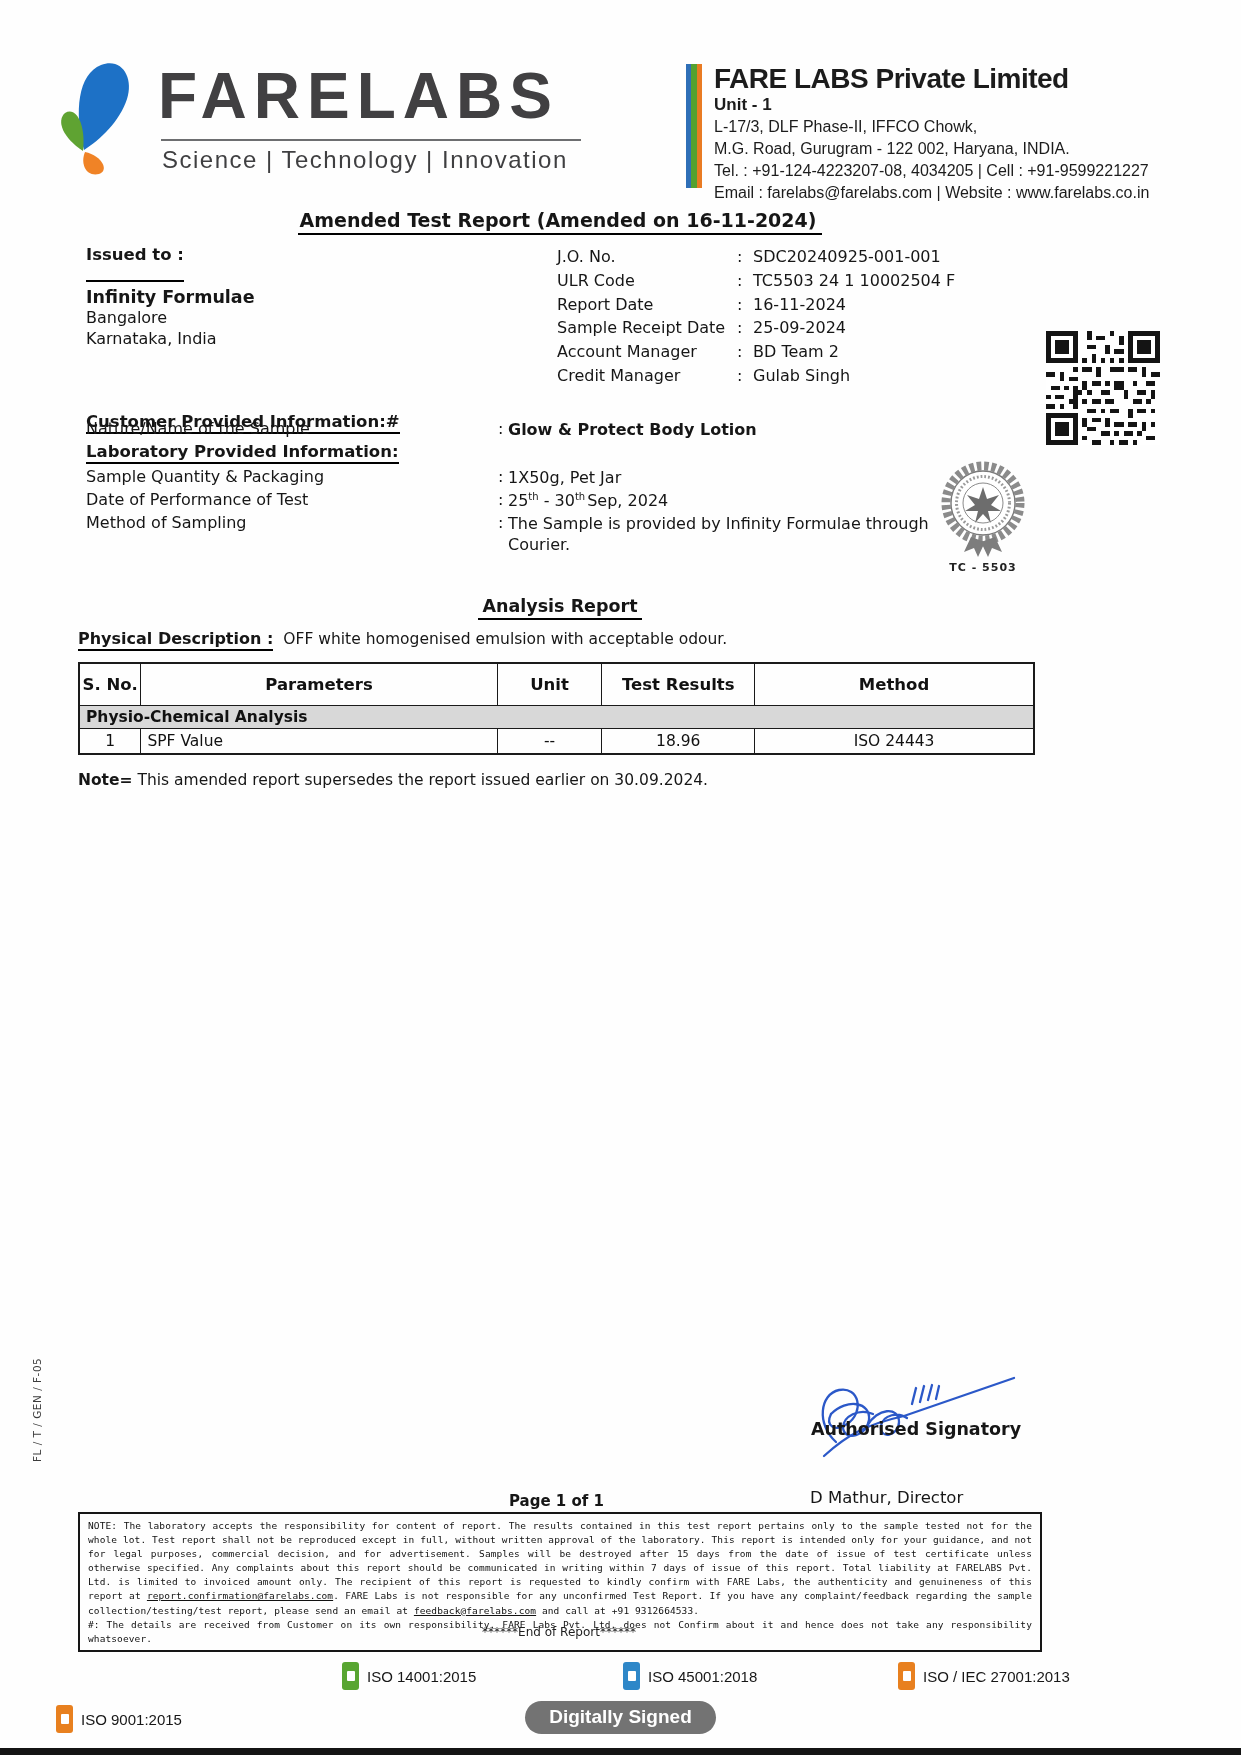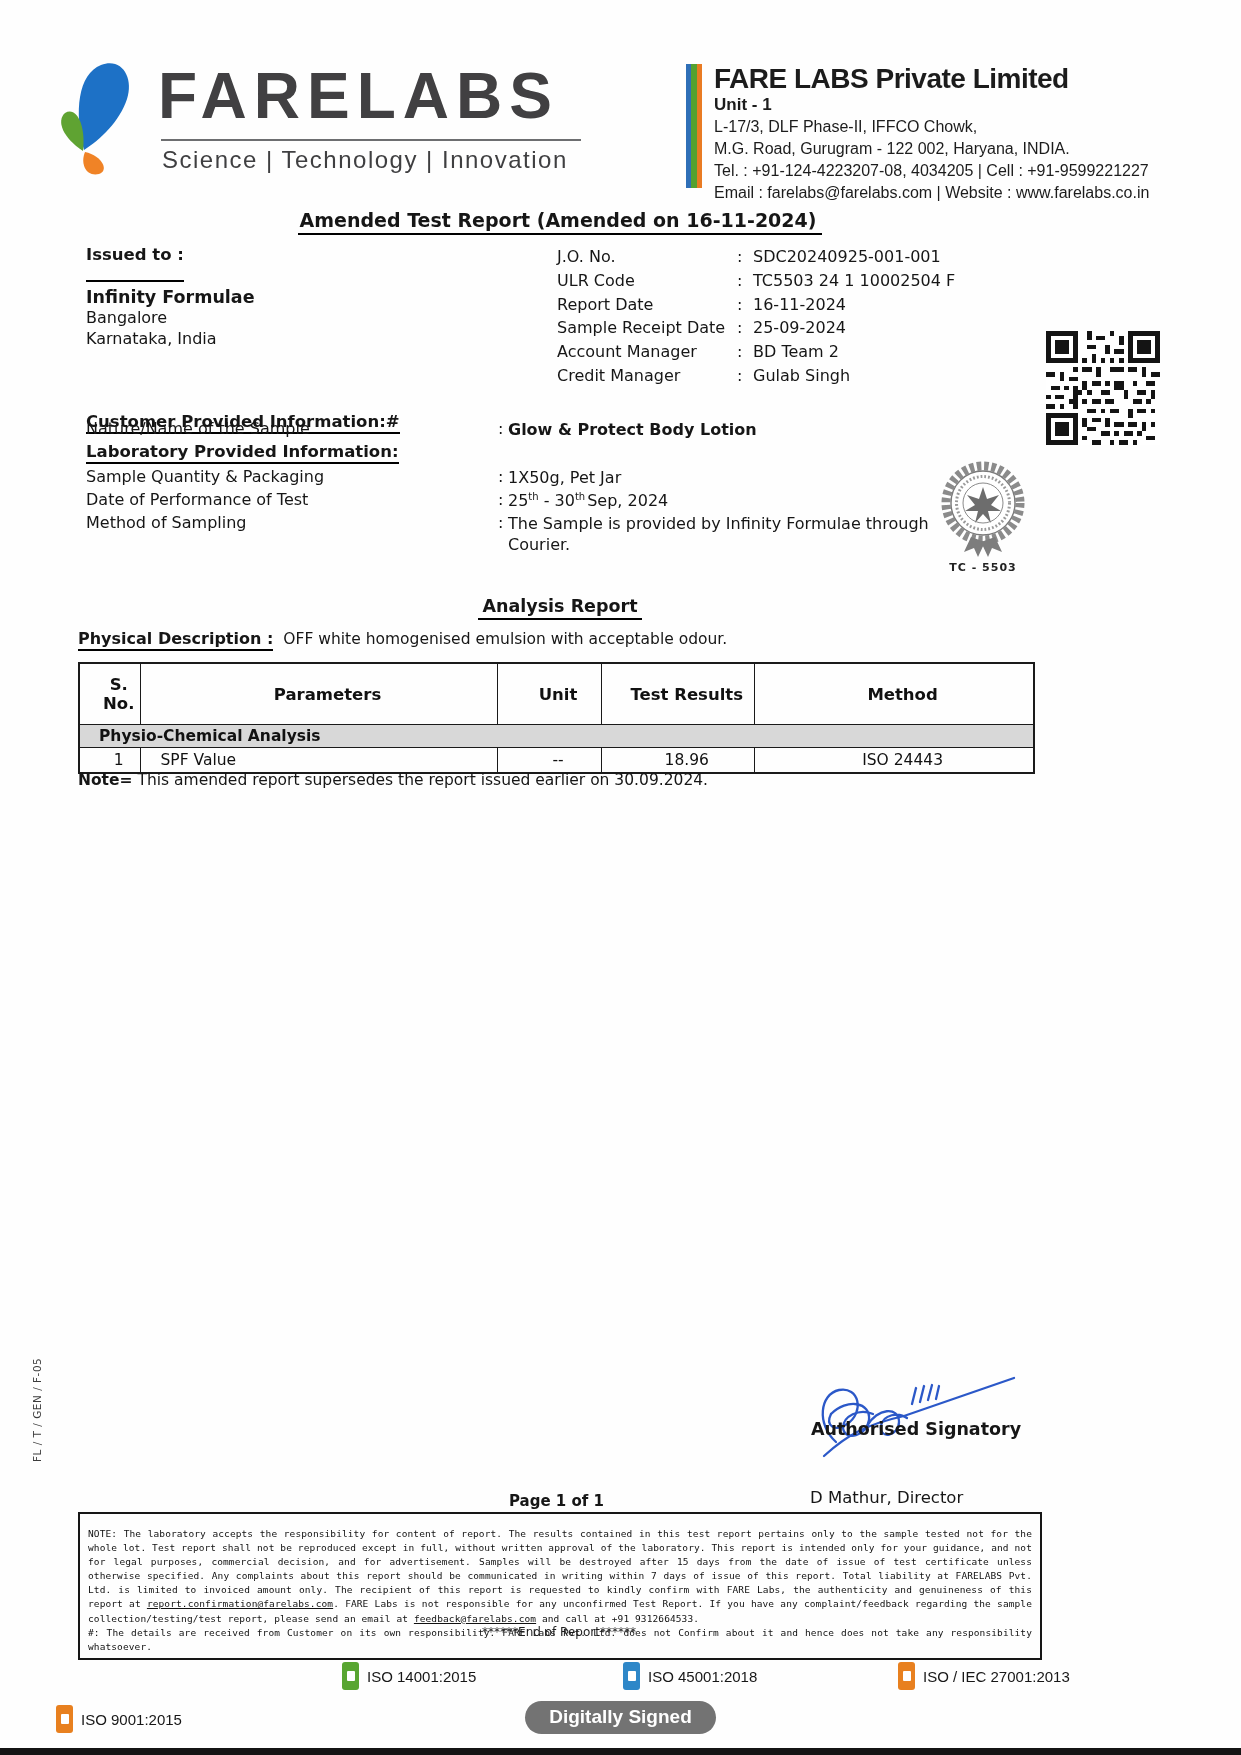--- a/index.html
+++ b/index.html
@@ -59,42 +59,42 @@
   
   .analysis-heading{position:absolute;left:80px;top:596px;width:960px;text-align:center;}
   .analysis-heading span{display:inline-block;font-size:17.5px;font-weight:bold;
     border-bottom:2px solid #000;padding:0 4px 2px;}
   .phys{position:absolute;left:78px;top:629px;font-size:15.5px;}
   .phys .lbl{font-size:16px;font-weight:bold;border-bottom:2px solid #000;padding-bottom:1px;}
   .phys .val{margin-left:10px;}
 
   table.results{position:absolute;left:78px;top:662px;width:957px;border-collapse:collapse;
     font-size:15.5px;color:#111;}
-  table.results th,table.results td{border:1.6px solid #1a1a1a;padding-left:19px;}
+  table.results th,table.results td{border:1.6px solid #1a1a1a;}
   table.results{border:2px solid #1a1a1a;}
   th.h{font-size:16.5px;font-weight:bold;padding:11px 2px;text-align:center;}
   td.section{background:#d8d8d8;font-weight:bold;padding:2px 6px;font-size:15.5px;}
   td.c{text-align:center;padding:3px 2px;}
   td.l{text-align:left;padding:3px 6px;}
 
   .note-line{position:absolute;left:78px;top:771px;font-size:15.5px;}
   .note-line b{font-weight:bold;}
 
   
   .sig{position:absolute;left:806px;top:1366px;}
   .auth{position:absolute;left:800px;top:1389px;width:232px;text-align:center;
     font-size:17.5px;font-weight:bold;margin-top:30px;}
   .signatory{position:absolute;left:810px;top:1488px;font-size:16.5px;}
   .pageno{position:absolute;left:78px;top:1492px;width:957px;text-align:center;
     font-size:15px;font-weight:bold;}
   .form-code{position:absolute;left:31px;top:1462px;font-size:10.5px;color:#3c3c3c;
     transform:rotate(-90deg);transform-origin:left top;white-space:nowrap;letter-spacing:0.5px;}
 
   .note-box{position:absolute;left:78px;top:1512px;width:944px;border:2px solid #161616;
-    padding:13px 8px 4px;font-family:"DejaVu Sans Mono",monospace;font-size:9.5px;
+    padding:5px 8px 4px;font-family:"DejaVu Sans Mono",monospace;font-size:9.5px;
     line-height:14.1px;text-align:justify;color:#111;letter-spacing:0.1px;}
   .note-box .email{text-decoration:underline;}
   .hash-line{margin-top:0;}
 
   .end-report{position:absolute;left:78px;top:1625px;width:962px;text-align:center;
     font-size:12px;color:#1d1d1d;}
 
   .badge{position:absolute;top:1662px;display:flex;align-items:center;}
   .badge-icon{width:17px;height:28px;border-radius:3px;position:relative;flex:0 0 auto;}
   .badge-icon::after{content:"";position:absolute;left:4.5px;top:9px;width:8px;height:10px;

